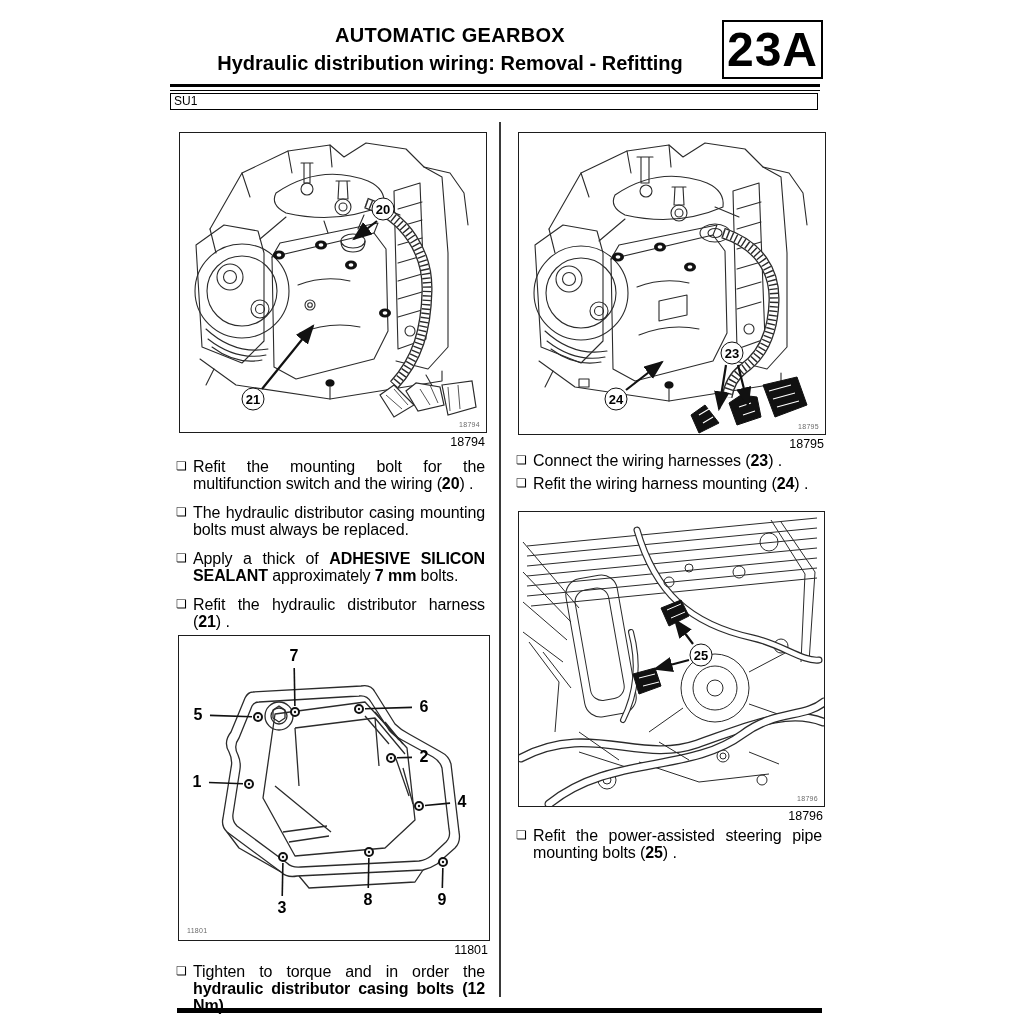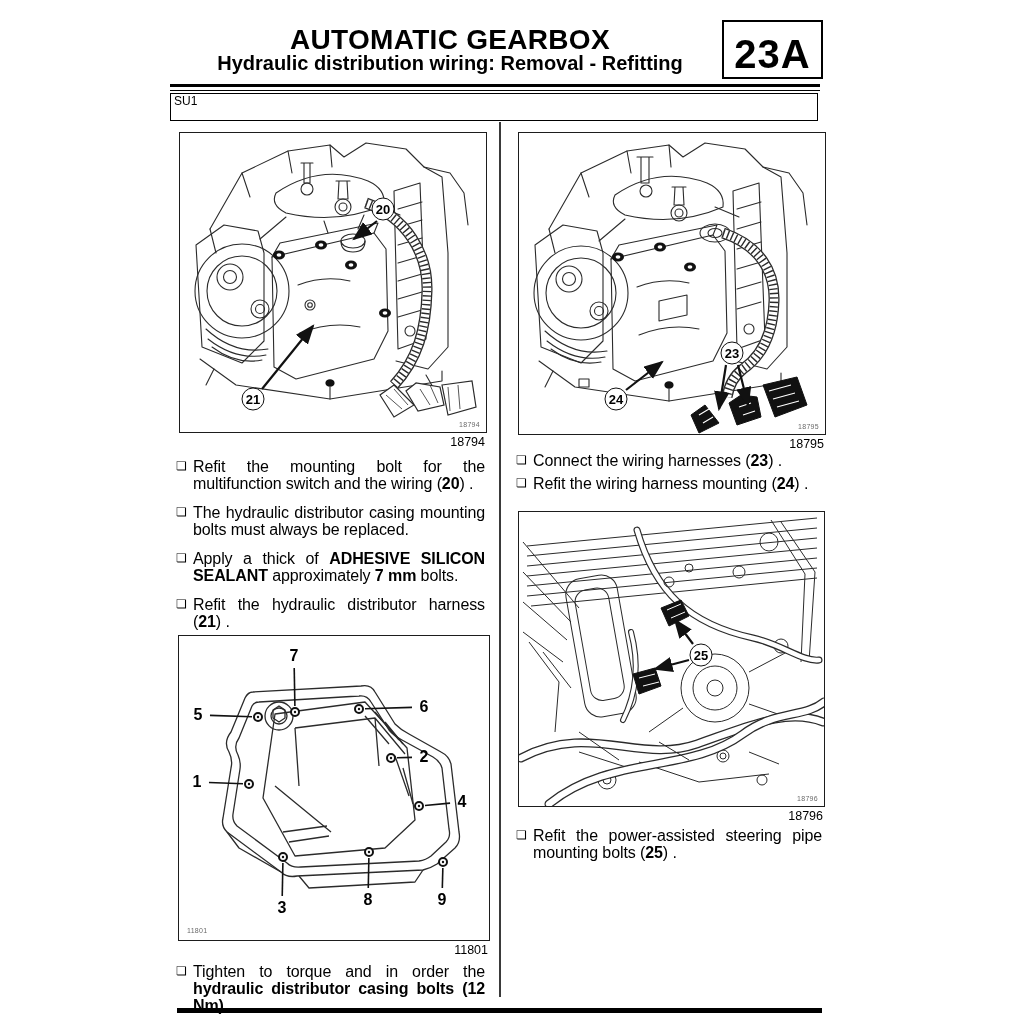--- a/index.html
+++ b/index.html
@@ -1,29 +1,29 @@
 <!DOCTYPE html>
 <html><head>
 <meta charset="utf-8">
 <style>
   html,body{margin:0;padding:0;background:#ffffff;}
   .page{position:relative;width:1024px;height:1024px;background:#fff;
         font-family:"Liberation Sans", sans-serif;color:#000;overflow:hidden;}
 
   
   .hdr-title{position:absolute;left:170px;top:24px;width:560px;text-align:center;
-             font-size:28px;font-weight:bold;letter-spacing:.3px;}
+             font-size:20px;font-weight:bold;letter-spacing:.3px;}
   .hdr-sub{position:absolute;left:150px;top:52px;width:600px;text-align:center;
            font-size:20px;font-weight:bold;}
   .section-box{position:absolute;left:722px;top:20px;width:97px;height:55px;
                border:2px solid #000;display:flex;align-items:flex-end;justify-content:center;
-               font-size:40px;font-weight:bold;letter-spacing:1px;}
+               font-size:48px;font-weight:bold;letter-spacing:1px;}
   .rule-a{position:absolute;left:170px;top:84px;width:650px;height:3px;background:#000;}
   .rule-b{position:absolute;left:170px;top:90px;width:650px;height:1px;background:#000;}
-  .su1-box{position:absolute;left:170px;top:93px;width:648px;height:28px;
+  .su1-box{position:absolute;left:170px;top:93px;width:648px;height:17px;
            border:1.5px solid #000;box-sizing:border-box;font-size:12px;line-height:14px;
            padding-left:3px;}
 
   .divider{position:absolute;left:499px;top:122px;width:1.5px;height:875px;background:#3a3a3a;}
   .bottom-bar{position:absolute;left:177px;top:1008px;width:645px;height:5px;background:#000;}
 
   
   .fig{position:absolute;border:1.5px solid #1d1d1d;box-sizing:border-box;background:#fff;}
   #fig18794{left:179px;top:132px;width:308px;height:301px;}
   #fig18795{left:518px;top:132px;width:308px;height:303px;}

